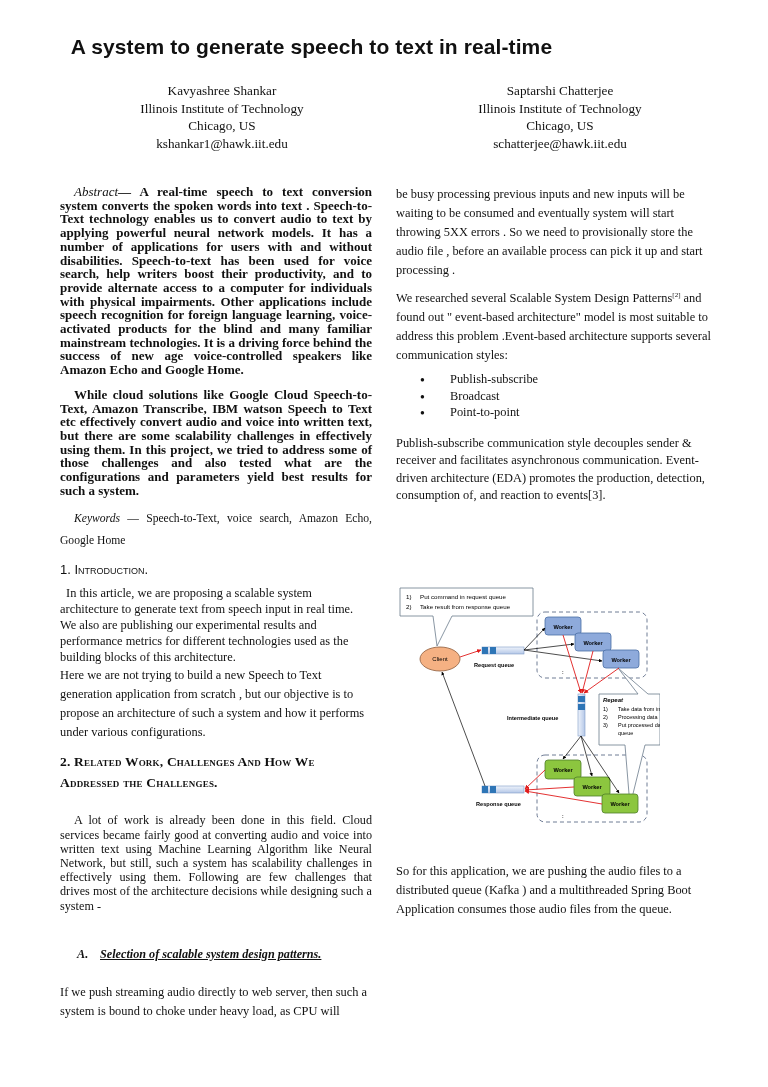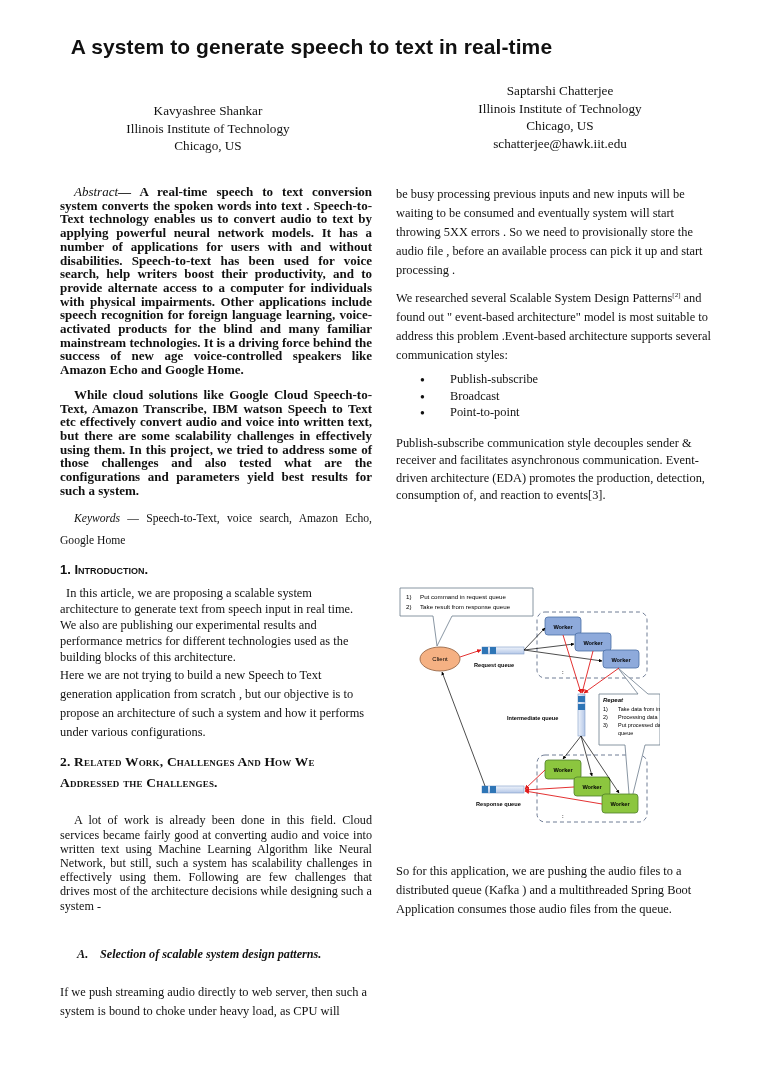--- a/index.html
+++ b/index.html
@@ -7,43 +7,44 @@
   .title { position:absolute; top:35px; left:0; width:623px; text-align:center; font-family:"Liberation Sans", sans-serif; font-weight:bold; font-size:21px; letter-spacing:0.1px; }
   .author { position:absolute; top:82px; width:260px; text-align:center; font-size:13.2px; line-height:17.5px; }
   .author div { display:block; }
   .col { position:absolute; font-size:12.2px; }
   .left { left:60px; width:312px; top:185px; }
   .right { left:396px; width:318px; top:185px; }
   .abs { text-align:justify; font-weight:bold; font-size:13px; line-height:13.7px; text-indent:14px; margin:0 0 11px 0; }
   .abs .it { font-style:italic; font-weight:normal; }
   .kw { text-align:justify; font-size:11.6px; line-height:22px; text-indent:14px; margin:0 0 10px 0; }
   .kw .it { font-style:italic; }
-  .h1 { font-family:"Liberation Sans", sans-serif; font-weight:bold; font-size:13px; margin:0 0 8px 0; }
+  .h1 { font-family:"Liberation Sans", sans-serif; font-weight:normal; font-size:13px; margin:0 0 8px 0; }
   .h2 { font-family:"Liberation Serif", serif; font-weight:bold; font-size:13.5px; line-height:21px; letter-spacing:0.2px; margin:0; }
   .sc { font-variant:small-caps; }
   p.body { margin:0; font-size:12.4px; line-height:16px; }
   p.loose { margin:0; font-size:12.4px; line-height:19px; }
   p.just { text-align:justify; font-size:12.2px; line-height:14.2px; text-indent:14px; margin:0; }
-  .subh { font-weight:bold; font-style:italic; font-size:12.2px; margin:0; padding-left:17px; }
+  .subh { font-weight:bold; font-style:italic; font-size:12.2px; margin:0; padding-left:17px;text-decoration:underline; }
   .subh span.num { display:inline-block; width:23px; }
   ul.bul { list-style:none; margin:0; padding:0 0 0 24px; }
   ul.bul li { font-size:12.4px; line-height:16.5px; position:relative; padding-left:30px; }
   ul.bul li::before { content:"●"; position:absolute; left:0; font-size:8px; top:1px; }
   sup { font-size:7px; }
   .diagram { position:absolute; left:390px; top:570px; width:270px; height:260px; }
 </style>
 </head>
 <body>
 
 <div class="title">A system to generate speech to text in real-time</div>
 
-<div class="author" style="left:78px;margin-top:20px;">
+<div class="author" style="left:92px;">
   <div>Kavyashree Shankar</div>
   <div>Illinois Institute of Technology</div>
   <div>Chicago, US</div>
+  <div>kshankar1@hawk.iit.edu</div>
 </div>
 <div class="author" style="left:430px;">
   <div>Saptarshi Chatterjee</div>
   <div>Illinois Institute of Technology</div>
   <div>Chicago, US</div>
   <div>schatterjee@hawk.iit.edu</div>
 </div>
 
 <div class="col left">
   <p class="abs"><span class="it">Abstract</span><span>— </span><span>A real-time speech to text conversion system converts the spoken words into text . Speech-to-Text technology enables us to convert audio to text by applying powerful neural network models. It has a number of applications for users with and without disabilities. Speech-to-text has been used for voice search, help writers boost their productivity, and to provide alternate access to a computer for individuals with physical impairments. Other applications include speech recognition for foreign language learning, voice-activated products for the blind and many familiar mainstream technologies. It is a driving force behind the success of new age voice-controlled speakers like Amazon Echo and Google Home.</span></p>

